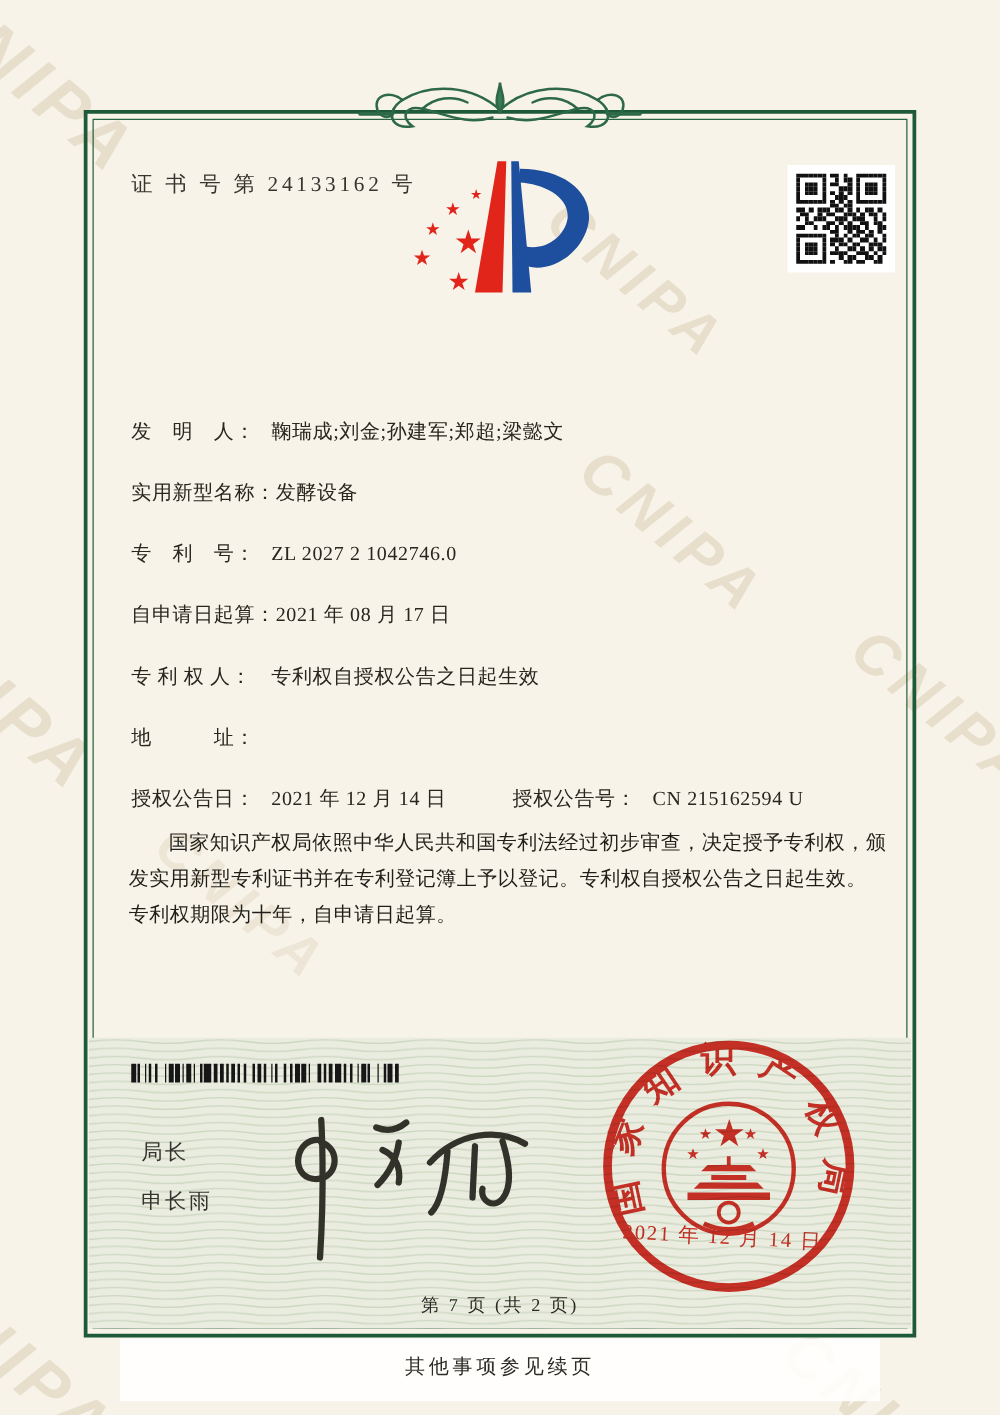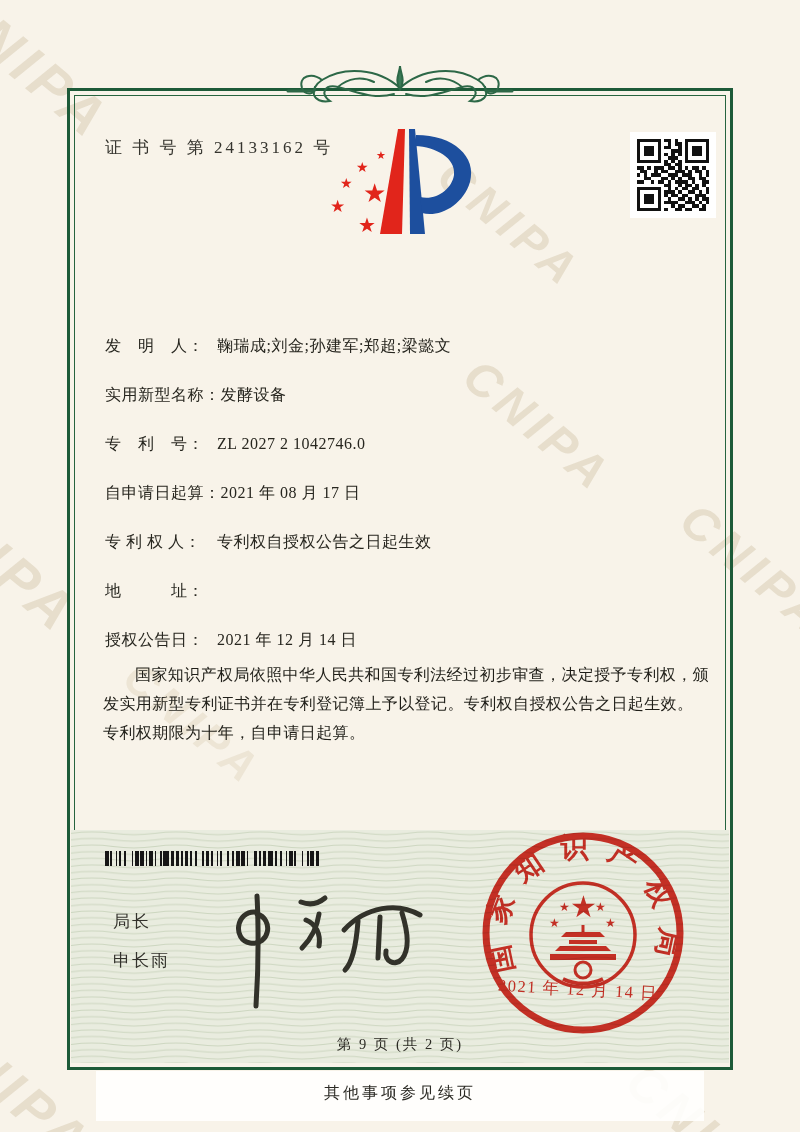--- a/index.html
+++ b/index.html
@@ -405,20 +405,24 @@
       <span class="fvalue">专利权自授权公告之日起生效</span>
     </div>
     <div class="frow">
       <span class="flabel">地　　　址：</span>
     </div>
     <div class="frow">
       <span class="grant-pair">
         <span class="flabel">授权公告日：</span>
         <span class="fvalue">2021 年 12 月 14 日</span>
       </span>
+      <span class="grant-pair">
+        <span class="flabel">授权公告号：</span>
+        <span class="fvalue">CN 215162594 U</span>
+      </span>
     </div>
   </div>
 
   <div class="body-text">
     <p>国家知识产权局依照中华人民共和国专利法经过初步审查，决定授予专利权，颁发实用新型专利证书并在专利登记簿上予以登记。专利权自授权公告之日起生效。专利权期限为十年，自申请日起算。</p>
   </div>
 
   <div class="barcode" id="barcode"><span class="bar" style="width:3.55px;background:#161616"></span><span class="bar" style="width:1.78px;background:transparent"></span><span class="bar" style="width:1.78px;background:#161616"></span><span class="bar" style="width:3.55px;background:transparent"></span><span class="bar" style="width:1.78px;background:#161616"></span><span class="bar" style="width:1.78px;background:transparent"></span><span class="bar" style="width:1.78px;background:#161616"></span><span class="bar" style="width:3.55px;background:transparent"></span><span class="bar" style="width:1.78px;background:#161616"></span><span class="bar" style="width:5.33px;background:transparent"></span><span class="bar" style="width:1.78px;background:#161616"></span><span class="bar" style="width:1.78px;background:transparent"></span><span class="bar" style="width:3.55px;background:#161616"></span><span class="bar" style="width:1.78px;background:transparent"></span><span class="bar" style="width:3.55px;background:#161616"></span><span class="bar" style="width:1.78px;background:transparent"></span><span class="bar" style="width:1.78px;background:#161616"></span><span class="bar" style="width:1.78px;background:transparent"></span><span class="bar" style="width:3.55px;background:#161616"></span><span class="bar" style="width:1.78px;background:transparent"></span><span class="bar" style="width:1.78px;background:#161616"></span><span class="bar" style="width:3.55px;background:transparent"></span><span class="bar" style="width:1.78px;background:#161616"></span><span class="bar" style="width:1.78px;background:transparent"></span><span class="bar" style="width:5.33px;background:#161616"></span><span class="bar" style="width:1.78px;background:transparent"></span><span class="bar" style="width:3.55px;background:#161616"></span><span class="bar" style="width:1.78px;background:transparent"></span><span class="bar" style="width:3.55px;background:#161616"></span><span class="bar" style="width:1.78px;background:transparent"></span><span class="bar" style="width:1.78px;background:#161616"></span><span class="bar" style="width:1.78px;background:transparent"></span><span class="bar" style="width:3.55px;background:#161616"></span><span class="bar" style="width:1.78px;background:transparent"></span><span class="bar" style="width:1.78px;background:#161616"></span><span class="bar" style="width:3.55px;background:transparent"></span><span class="bar" style="width:1.78px;background:#161616"></span><span class="bar" style="width:5.33px;background:transparent"></span><span class="bar" style="width:1.78px;background:#161616"></span><span class="bar" style="width:1.78px;background:transparent"></span><span class="bar" style="width:3.55px;background:#161616"></span><span class="bar" style="width:1.78px;background:transparent"></span><span class="bar" style="width:1.78px;background:#161616"></span><span class="bar" style="width:3.55px;background:transparent"></span><span class="bar" style="width:1.78px;background:#161616"></span><span class="bar" style="width:1.78px;background:transparent"></span><span class="bar" style="width:1.78px;background:#161616"></span><span class="bar" style="width:5.33px;background:transparent"></span><span class="bar" style="width:1.78px;background:#161616"></span><span class="bar" style="width:3.55px;background:transparent"></span><span class="bar" style="width:1.78px;background:#161616"></span><span class="bar" style="width:1.78px;background:transparent"></span><span class="bar" style="width:3.55px;background:#161616"></span><span class="bar" style="width:1.78px;background:transparent"></span><span class="bar" style="width:3.55px;background:#161616"></span><span class="bar" style="width:1.78px;background:transparent"></span><span class="bar" style="width:1.78px;background:#161616"></span><span class="bar" style="width:5.33px;background:transparent"></span><span class="bar" style="width:3.55px;background:#161616"></span><span class="bar" style="width:1.78px;background:transparent"></span><span class="bar" style="width:1.78px;background:#161616"></span><span class="bar" style="width:1.78px;background:transparent"></span><span class="bar" style="width:3.55px;background:#161616"></span><span class="bar" style="width:1.78px;background:transparent"></span><span class="bar" style="width:5.33px;background:#161616"></span><span class="bar" style="width:1.78px;background:transparent"></span><span class="bar" style="width:1.78px;background:#161616"></span><span class="bar" style="width:3.55px;background:transparent"></span><span class="bar" style="width:1.78px;background:#161616"></span><span class="bar" style="width:3.55px;background:transparent"></span><span class="bar" style="width:1.78px;background:#161616"></span><span class="bar" style="width:1.78px;background:transparent"></span><span class="bar" style="width:3.55px;background:#161616"></span><span class="bar" style="width:1.78px;background:transparent"></span><span class="bar" style="width:1.78px;background:#161616"></span><span class="bar" style="width:5.33px;background:transparent"></span><span class="bar" style="width:1.78px;background:#161616"></span><span class="bar" style="width:3.55px;background:transparent"></span><span class="bar" style="width:1.78px;background:#161616"></span><span class="bar" style="width:1.78px;background:transparent"></span><span class="bar" style="width:3.55px;background:#161616"></span><span class="bar" style="width:1.78px;background:transparent"></span><span class="bar" style="width:3.55px;background:#161616"></span></div>
 
   <div class="officer">
@@ -463,17 +467,17 @@
         <path d="M-28 18 L28 18 L23 13 L-23 13 Z"></path>
         <path d="M-33 27 L33 27 L33 21 L-33 21 Z"></path>
         <rect x="-1.5" y="-8" width="3" height="7"></rect>
       </g>
       <circle cx="0" cy="37" r="8" fill="none" stroke-width="3"></circle>
       <path d="M-20 46 C -7 52, 7 52, 20 46" fill="none" stroke-width="4"></path>
     </g>
     <text x="-2" y="62" text-anchor="middle" font-size="16.5" fill="#d5281e" letter-spacing="1.5" transform="rotate(3)" font-family="'Liberation Serif',serif">2021 年 12 月 14 日</text>
   </svg>
 
-  <div class="page-num">第 9 页 (共 2 页)</div>
+  <div class="page-num">第 7 页 (共 2 页)</div>
   <div class="bottom-white"></div>
   <div class="continuation">其他事项参见续页</div>
 
 </div>
 
 </body></html>

